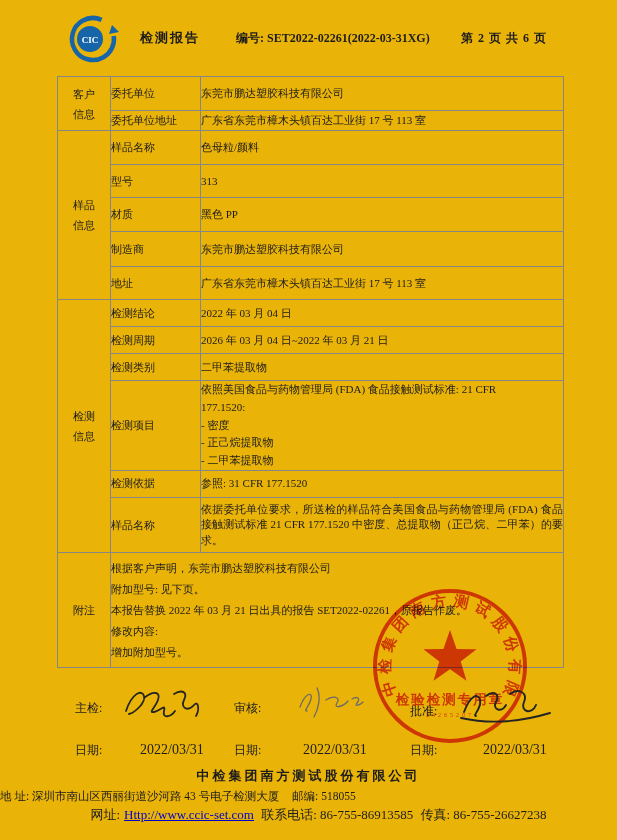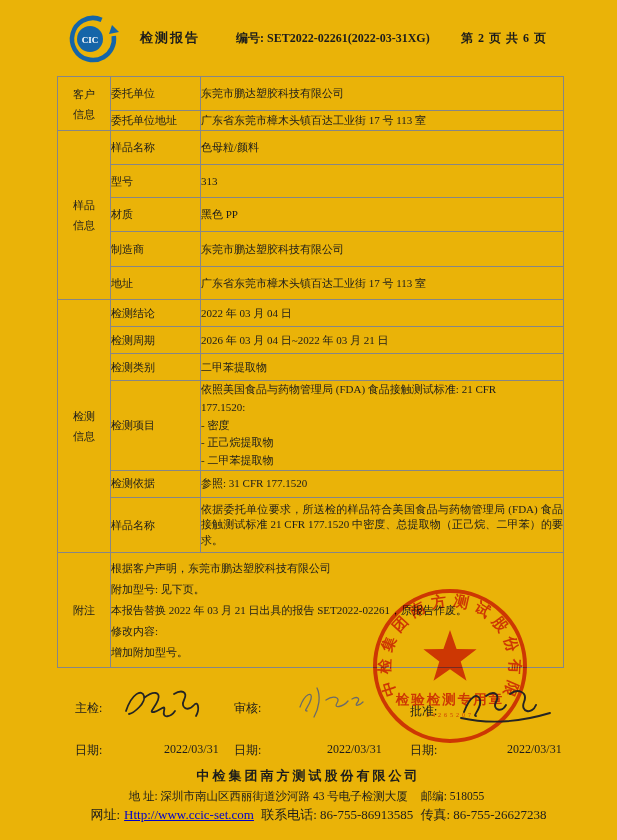--- a/index.html
+++ b/index.html
@@ -20,28 +20,28 @@
   td.lbl{padding-left:12px;}
   td.val{padding-left:14px;padding-right:10px;}
   td.val .ml{line-height:17.8px;}
   td.note{padding-left:14px;padding-right:10px;}
   td.note .nl{line-height:21px;}
   .wrap3{line-height:15.5px;padding:4px 0;text-align:justify;}
   
   .sig-label{position:absolute;font-size:12px;}
   .sig-svg{position:absolute;z-index:4;}
   .date-label{position:absolute;font-size:12px;}
-  .date-val{position:absolute;font-size:12px;margin-left:24px;}
+  .date-val{position:absolute;font-size:14px;}
   
   .stamp{position:absolute;left:370px;top:586px;width:160px;height:160px;z-index:3;
          mix-blend-mode:multiply;opacity:0.9;}
   
   .ft-company{position:absolute;left:0;top:767px;width:617px;text-align:center;
               font-size:13px;font-weight:bold;letter-spacing:3px;}
-  .ft-line2{position:absolute;left:0;top:789px;width:617px;text-align:center;font-size:11.5px;}
+  .ft-line2{position:absolute;left:0;top:789px;width:617px;font-size:11.5px;}
   .ft-line3{position:absolute;left:0;top:806px;width:617px;text-align:center;font-size:13px;margin-left:12px;}
   .ft-link{color:#0000cc;text-decoration:underline;cursor:pointer;}
   .seg{margin-right:4px;}
 </style>
 </head>
 <body>
 
 <div class="page">
 
   <svg class="hdr-logo" viewBox="0 0 70 54">

